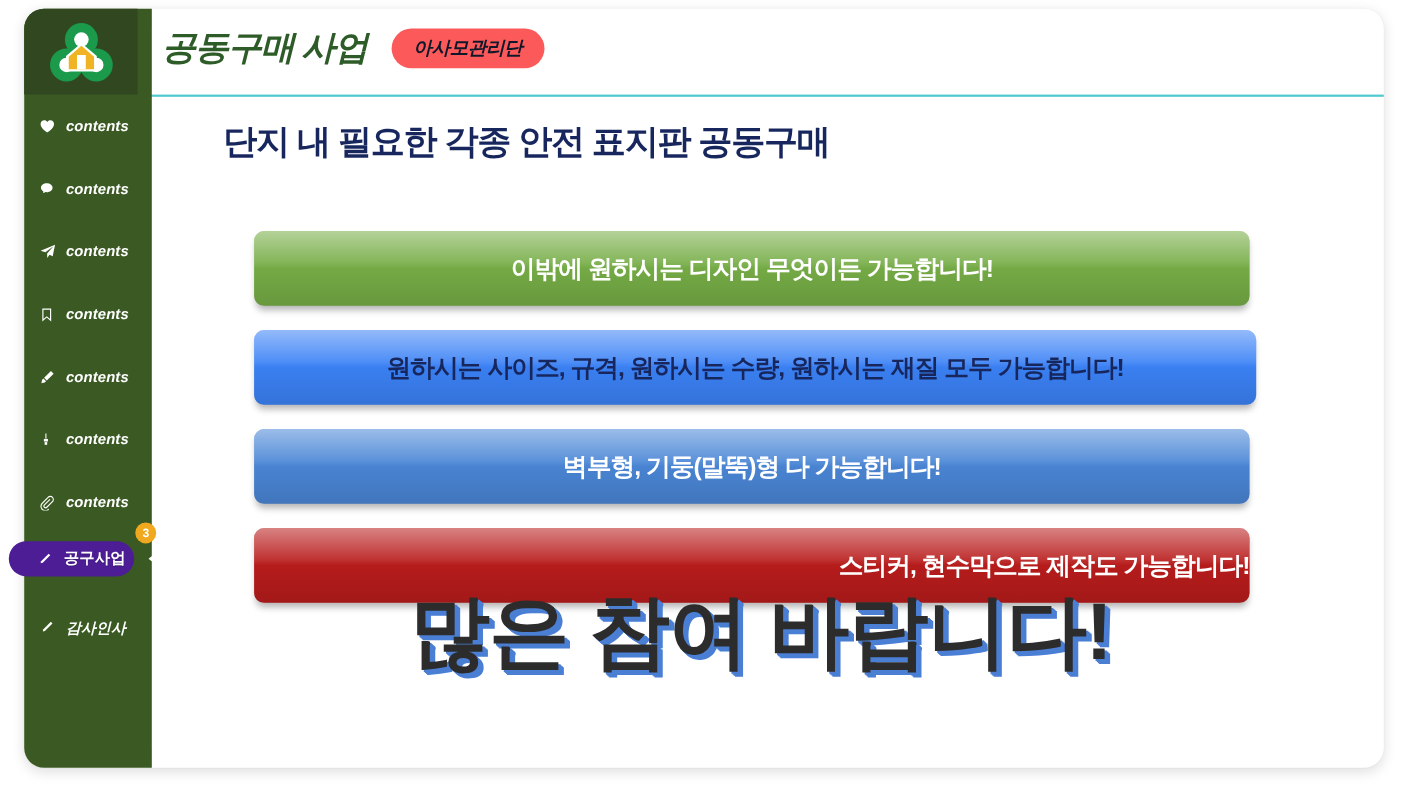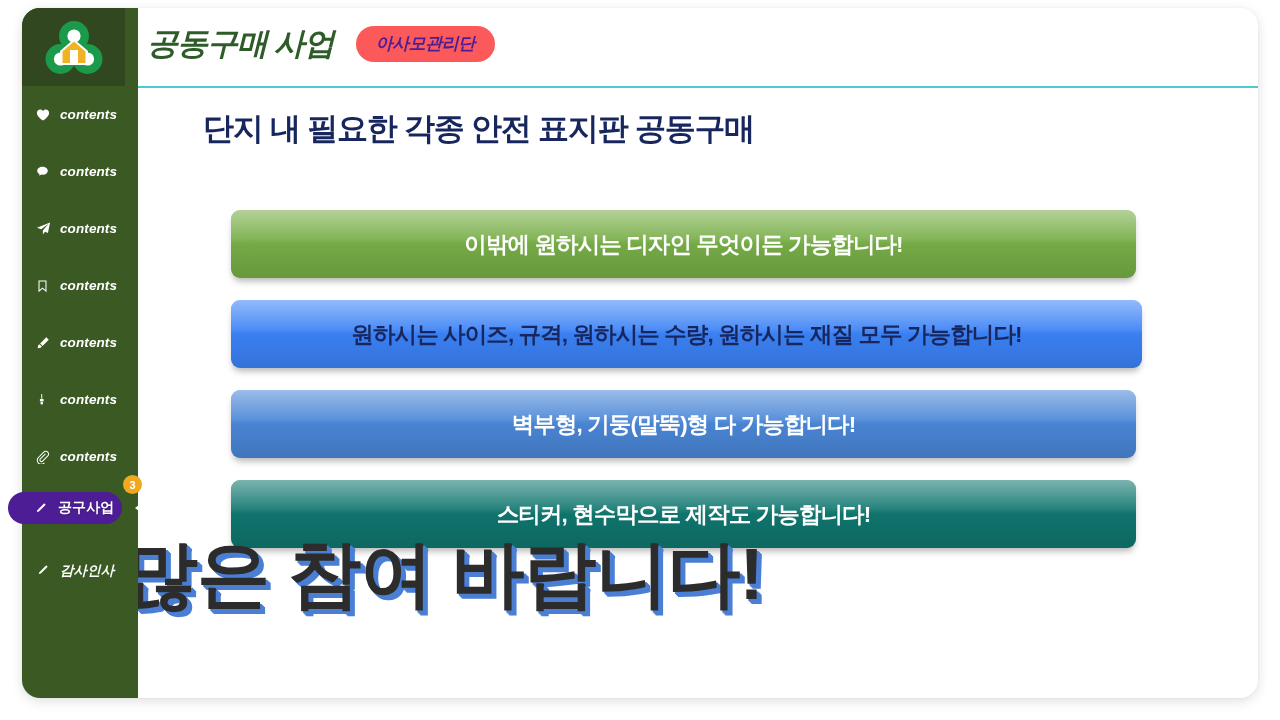--- a/index.html
+++ b/index.html
@@ -166,21 +166,21 @@
     font-size: 31px;
     font-weight: bold;
     font-style: italic;
     color: #2e5c28;
     letter-spacing: -1px;
     white-space: nowrap;
   }
   .header-badge {
     margin-left: 22px;
     background: #fc5a5a;
-    color: #4c1d95;
+    color: #0f172a;
     font-size: 17px;
     font-weight: bold;
     font-style: italic;
     border-radius: 20px;
     padding: 6px 20px 7px 20px;
     letter-spacing: -0.5px;
     white-space: nowrap;
   }
   .header-rule {
     position: absolute;
@@ -246,37 +246,37 @@
     background: linear-gradient(to bottom,
       rgba(255,255,255,0.45) 0%,
       rgba(255,255,255,0.10) 42%,
       rgba(0,0,0,0.02) 50%,
       rgba(0,0,0,0.12) 100%);
     pointer-events: none;
   }
   .bar.green  { background: #76ad46; }
   .bar.yellow { background: #3b82f6; }
   .bar.blue   { background: #4a86d6; }
-  .bar.orange { background: #0f766e; }
+  .bar.orange { background: #b91c1c; justify-content: flex-end; }
 
   .bar.green  .bar-text,
   .bar.blue   .bar-text,
   .bar.orange .bar-text { color: #ffffff; }
   .bar.yellow .bar-text { color: #17275e; }
 
   .bar.yellow { width: 911px; }
   .bar.green, .bar.blue, .bar.orange { width: 905px; }
 
   
   .big-line {
     position: absolute;
     left: 0;
     top: 438px;
     width: 1133px;
-    text-align: left;
+    text-align: center;
     font-size: 73px;
     font-weight: bold;
     color: #2c2c2c;
     letter-spacing: -1px;
     white-space: nowrap;
     text-shadow:
        2px 2px 0 #4a7fd4,
        3px 3px 0 #4a7fd4,
        4px 4px 0 #4a7fd4,
        5px 5px 0 #4a7fd4;

